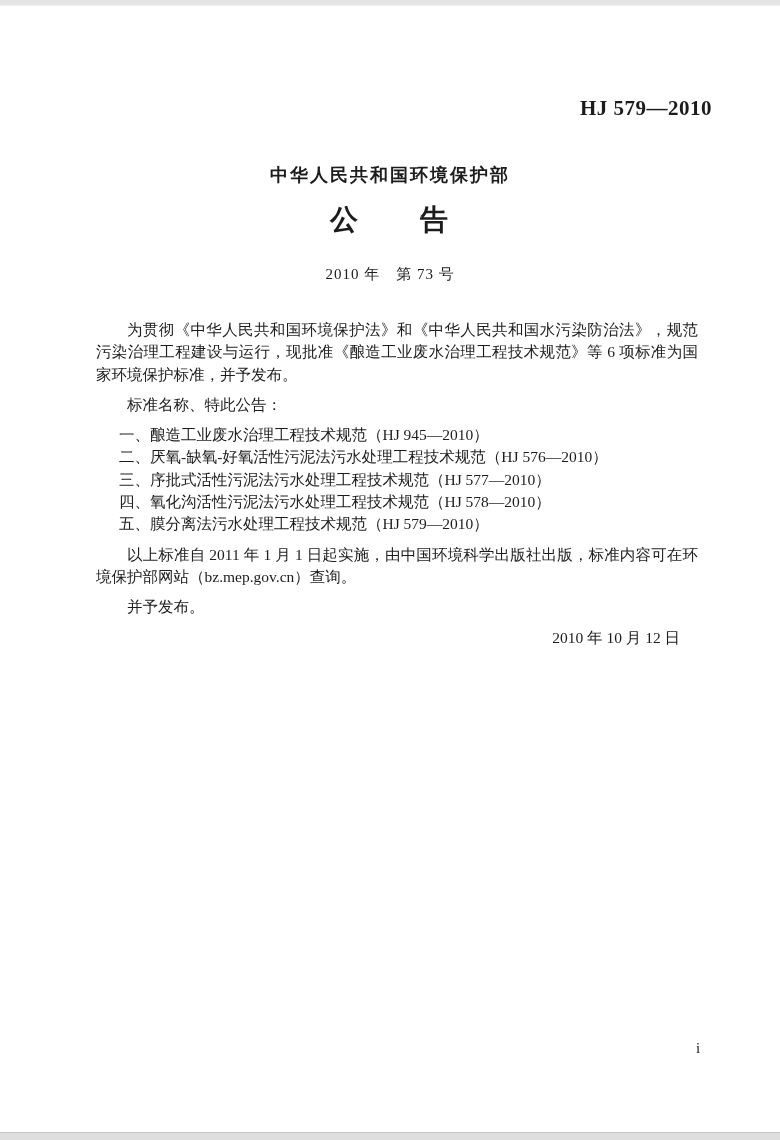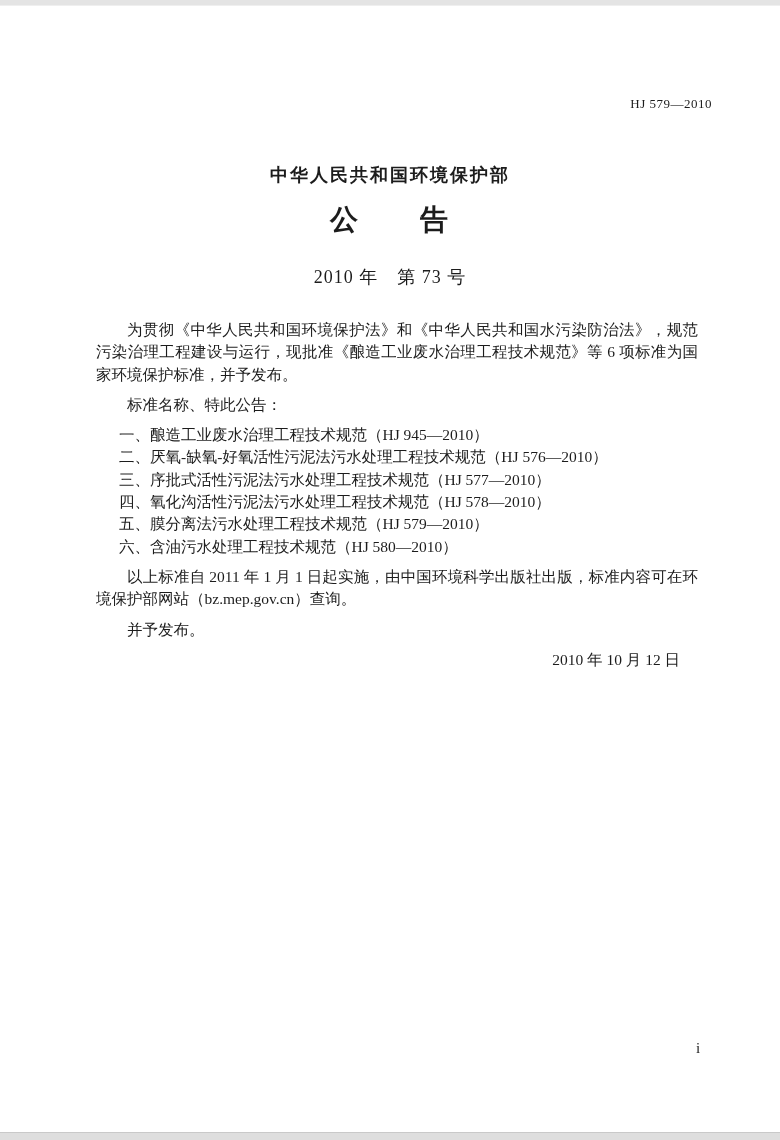--- a/index.html
+++ b/index.html
@@ -26,22 +26,22 @@
     position: absolute;
     top: 1132px; left: 0;
     width: 780px; height: 8px;
     background: #dedede;
     border-top: 1px solid #c9c9c9;
   }
   .standard-number {
     position: absolute;
     top: 96px;
     right: 68px;
-    font-size: 13px;
-    font-weight: normal;
+    font-size: 21px;
+    font-weight: bold;
     letter-spacing: 0.5px;
     font-family: "Liberation Serif", "DejaVu Serif", serif;
   }
   .doc-title {
     position: absolute;
     top: 158px;
     left: 0;
     width: 780px;
     text-align: center;
     font-family: "Liberation Sans", "DejaVu Sans", sans-serif;
@@ -61,21 +61,21 @@
     font-size: 28px;
     letter-spacing: 2px;
     line-height: 34px;
   }
   .issue-number {
     position: absolute;
     top: 265px;
     left: 0;
     width: 780px;
     text-align: center;
-    font-size: 18px;
+    font-size: 15px;
     letter-spacing: 1px;
   }
   .doc-body {
     position: absolute;
     top: 311px;
     left: 88px;
     width: 618px;
     font-size: 15.5px;
     line-height: 22.3px;
     text-align: justify;
@@ -122,21 +122,20 @@
 
 <div class="doc-body">
   <p>为贯彻《中华人民共和国环境保护法》和《中华人民共和国水污染防治法》，规范污染治理工程建设与运行，现批准《酿造工业废水治理工程技术规范》等 6 项标准为国家环境保护标准，并予发布。</p>
   <p>标准名称、特此公告：</p>
   <ul class="standards-list">
     <li>一、酿造工业废水治理工程技术规范（HJ 945—2010）</li>
     <li>二、厌氧-缺氧-好氧活性污泥法污水处理工程技术规范（HJ 576—2010）</li>
     <li>三、序批式活性污泥法污水处理工程技术规范（HJ 577—2010）</li>
     <li>四、氧化沟活性污泥法污水处理工程技术规范（HJ 578—2010）</li>
     <li>五、膜分离法污水处理工程技术规范（HJ 579—2010）</li>
-    <li>六、含油污水处理工程技术规范（HJ 580—2010）</li>
   </ul>
   <p>以上标准自 2011 年 1 月 1 日起实施，由中国环境科学出版社出版，标准内容可在环境保护部网站（bz.mep.gov.cn）查询。</p>
   <p>并予发布。</p>
   <p class="date-line">2010 年 10 月 12 日</p>
 </div>
 
 <div class="page-number">i</div>
 
 <div class="scan-edge-bottom"></div>
 

